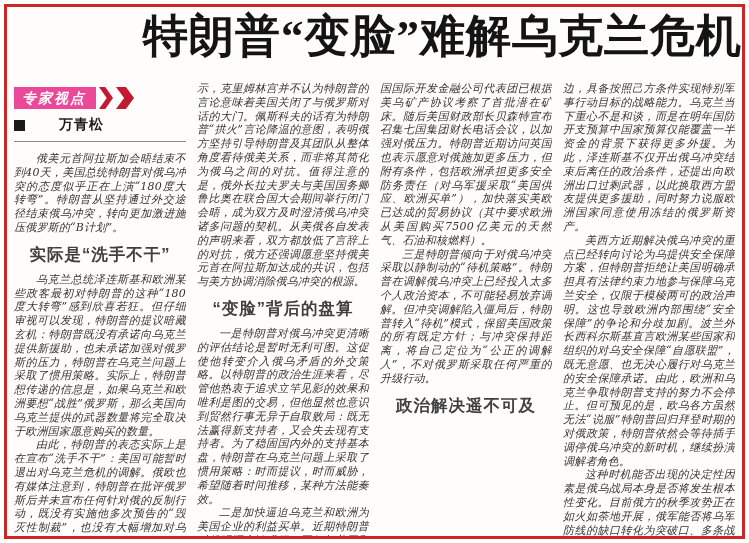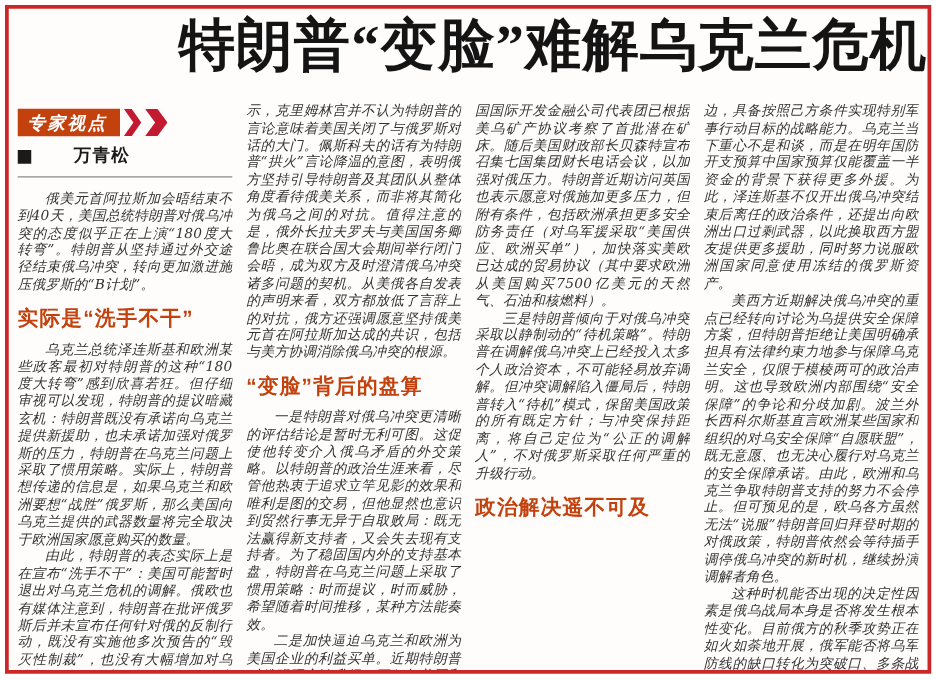--- a/index.html
+++ b/index.html
@@ -45,21 +45,21 @@
   }
   
   .badge-row {
     display: flex;
     align-items: center;
     gap: 3px;
     margin: 4px 0 6px 0;
     height: 24px;
   }
   .badge {
-    background: #c2410c;
+    background: #ec4899;
     color: #ffffff;
     font-weight: 700;
     font-style: italic;
     font-size: 14px;
     line-height: 22px;
     padding: 0 10px 0 8px;
     letter-spacing: 2px;
     white-space: nowrap;
   }
   .badge-chev {
@@ -104,21 +104,22 @@
     letter-spacing: 0.2px;
     color: #333333;
     text-align: justify;
     text-justify: inter-character;
   }
   .indent { text-indent: 2em; }
   .subhead {
     font-family: "Liberation Sans", "DejaVu Sans", sans-serif;
     font-weight: 800;
     font-size: 16.5px;
-    color: #c2410c;
+    color: #404040;
+    text-align: center;
     letter-spacing: 1px;
     margin: 9px 0 7px 0;
     white-space: nowrap;
   }
 </style>
 </head>
 <body>
 
 <div class="frame">
 

